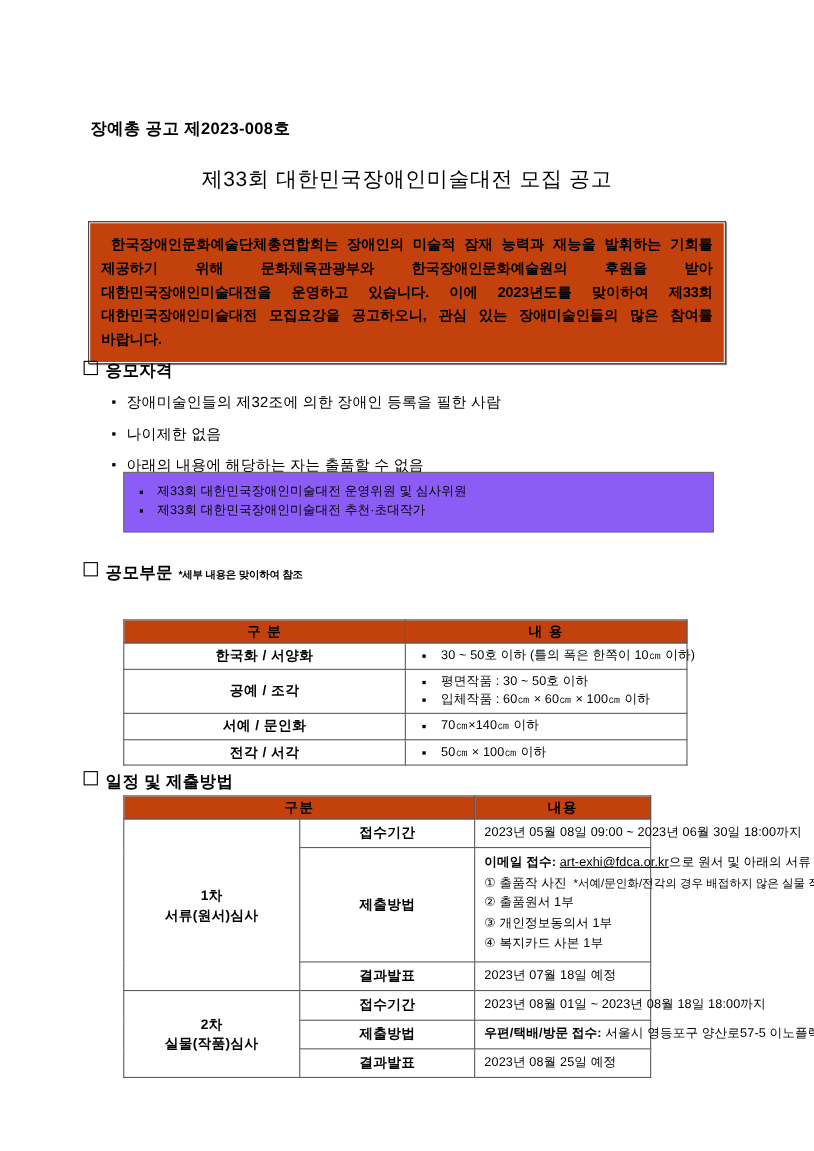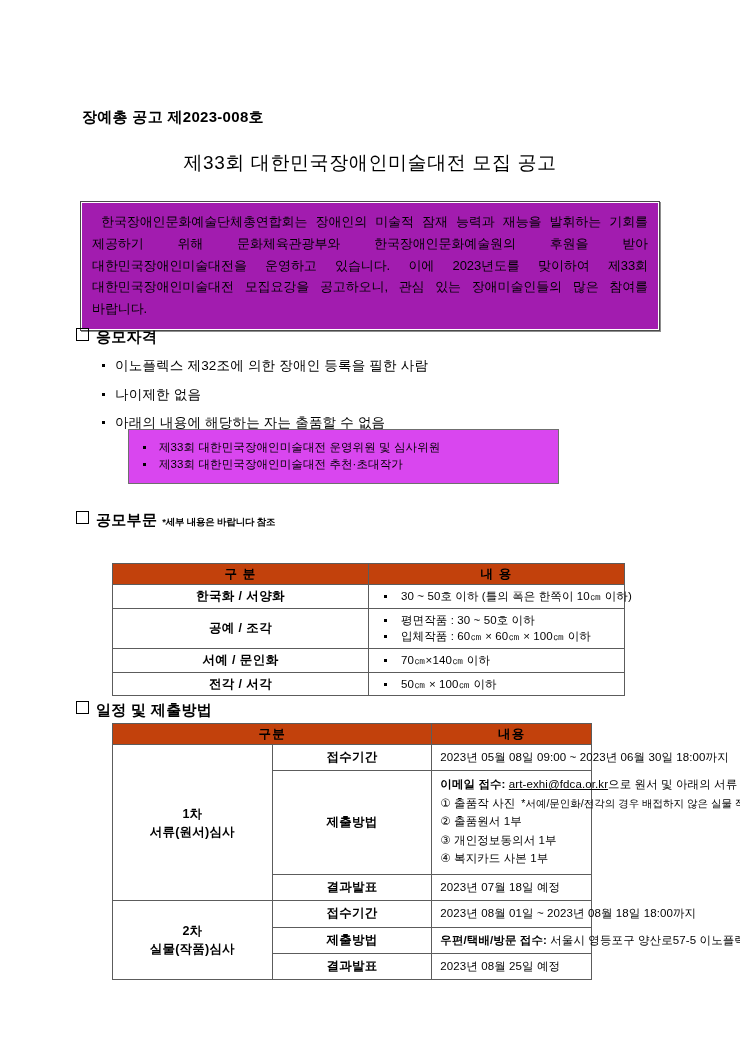--- a/index.html
+++ b/index.html
@@ -43,24 +43,25 @@
     letter-spacing: 0.6px;
   }
 
   
   .intro-box {
     position: absolute;
     left: 80px;
     top: 201px;
     width: 580px;
     box-sizing: border-box;
-    background: #a21caf;
+    background: #c2410c;
     border: 1px solid #4a4a4a;
     box-shadow: 0 0 0 1px #ffffff inset, 1px 1px 0 0 #8d8d8d;
     padding: 9px 11px 10px 11px;
+    font-weight: bold;
   }
   .intro-text {
     font-size: 13px;
     line-height: 1.68;
     text-align: justify;
     text-justify: inter-character;
     text-indent: 9px;
     letter-spacing: -0.1px;
     margin: 0;
     word-break: keep-all;
@@ -114,26 +115,25 @@
     width: 3px;
     height: 3px;
     background: #000;
   }
 
   
   .excl-box {
     position: absolute;
     left: 112px;
     top: 429px;
-    width: 431px;
+    width: 537px;
     box-sizing: border-box;
     border: 1px solid #6f6f6f;
     padding: 7px 0 8px 0;
-    background: #d946ef;
-    margin-left: 16px;
+    background: #8b5cf6;
   }
   .excl-box ul {
     margin: 0;
     padding: 0;
     list-style: none;
   }
   .excl-box li {
     font-size: 11.5px;
     line-height: 1.25;
     position: relative;
@@ -279,34 +279,34 @@
 
   <div class="intro-box">
     <p class="intro-text">한국장애인문화예술단체총연합회는 장애인의 미술적 잠재 능력과 재능을 발휘하는 기회를 제공하기 위해 문화체육관광부와 한국장애인문화예술원의 후원을 받아 대한민국장애인미술대전을 운영하고 있습니다. 이에 2023년도를 맞이하여 제33회 대한민국장애인미술대전 모집요강을 공고하오니, 관심 있는 장애미술인들의 많은 참여를 바랍니다.</p>
   </div>
 
   <div class="section-head" style="left:76px; top:328px;">
     <span class="box-marker"></span><span>응모자격</span>
   </div>
 
   <ul class="bullet-list" style="left:100px; top:357px;">
-    <li>이노플렉스 제32조에 의한 장애인 등록을 필한 사람</li>
+    <li>장애미술인들의 제32조에 의한 장애인 등록을 필한 사람</li>
     <li>나이제한 없음</li>
     <li>아래의 내용에 해당하는 자는 출품할 수 없음</li>
   </ul>
 
   <div class="excl-box">
     <ul>
       <li>제33회 대한민국장애인미술대전 운영위원 및 심사위원</li>
       <li>제33회 대한민국장애인미술대전 추천·초대작가</li>
     </ul>
   </div>
 
   <div class="section-head" style="left:76px; top:511px;">
-    <span class="box-marker"></span><span>공모부문</span><span class="section-note">*세부 내용은 바랍니다 참조</span>
+    <span class="box-marker"></span><span>공모부문</span><span class="section-note">*세부 내용은 맞이하여 참조</span>
   </div>
 
 
   <table id="table-division">
     <tbody>
         <tr>
       <th class="hdr-cell">구  분</th>
       <th class="hdr-cell">내  용</th>
     </tr>
     <tr>

